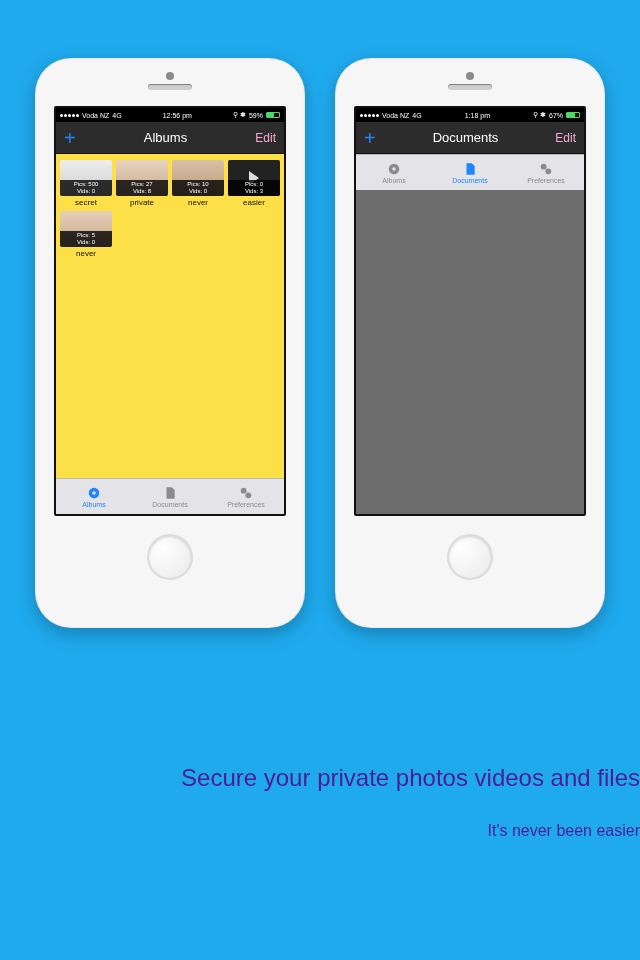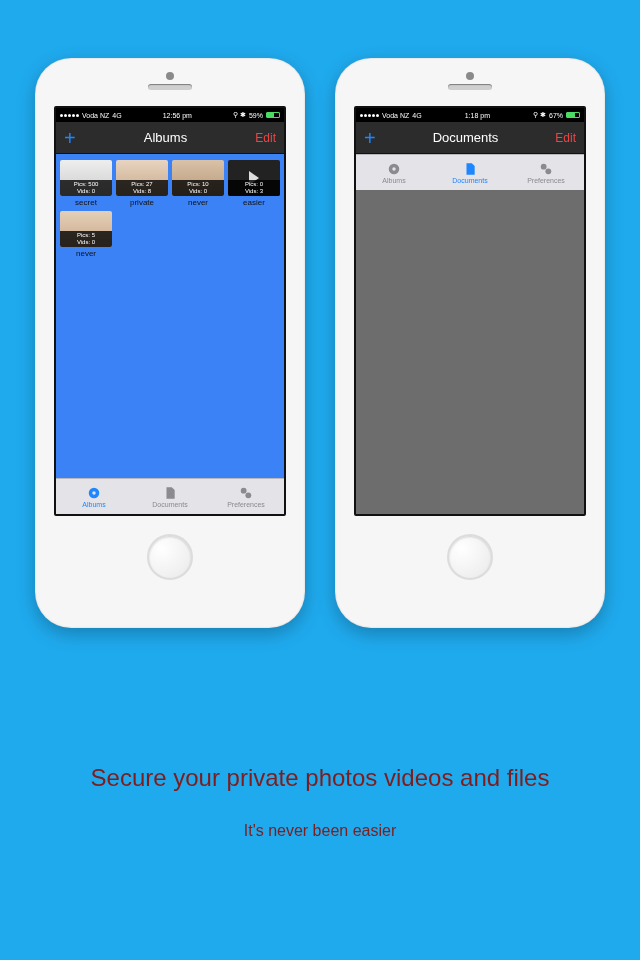--- a/index.html
+++ b/index.html
@@ -78,24 +78,24 @@
   color: #fff;
   display: flex;
   align-items: center;
   justify-content: space-between;
   padding: 0 8px;
   font-size: 13px;
   border-bottom: 1px solid #111;
 }
 .nav-title { font-weight: 500; font-size: 13px; }
 .plus { color: #1e86ff; font-size: 20px; font-weight: 300; line-height: 1; }
-.edit { color: #ef4444; font-size: 12px; }
+.edit { color: #f9a8d4; font-size: 12px; }
 .content {
   flex: 1;
-  background: #3b82f6;
+  background: #fde047;
   padding: 6px 4px;
   display: flex;
   flex-wrap: wrap;
   align-content: flex-start;
   gap: 4px 4px;
 }
 .album, .doc {
   width: 52px;
   display: flex;
   flex-direction: column;
@@ -153,22 +153,22 @@
   gap: 1px;
   color: #8a8a8f;
   font-size: 7px;
 }
 .tab.active { color: #1e86ff; }
 .tab-icon { width: 14px; height: 14px; }
 .caption {
   position: absolute;
   left: 0; right: 0;
   bottom: 120px;
-  text-align: center;
-  color: #7f1d1d;
+  text-align: right;
+  color: #4c1d95;
 }
 .caption h1 { font-size: 24px; font-weight: 500; margin-bottom: 30px; }
 .caption h2 { font-size: 16px; font-weight: 500; }
 </style>
 </head>
 <body>
 
 <div class="phones">
 
   <div class="phone">

